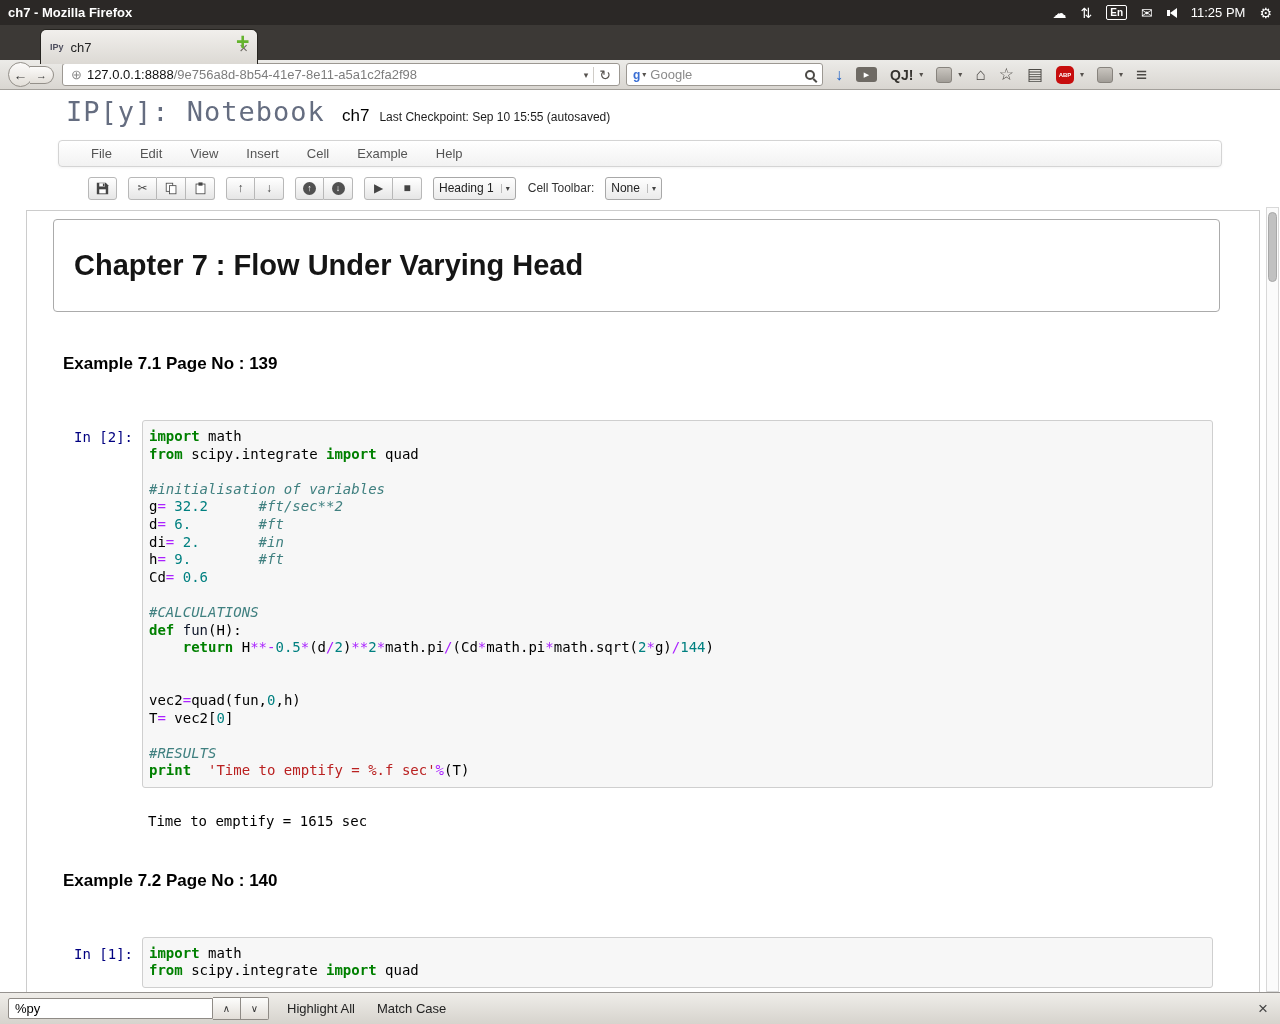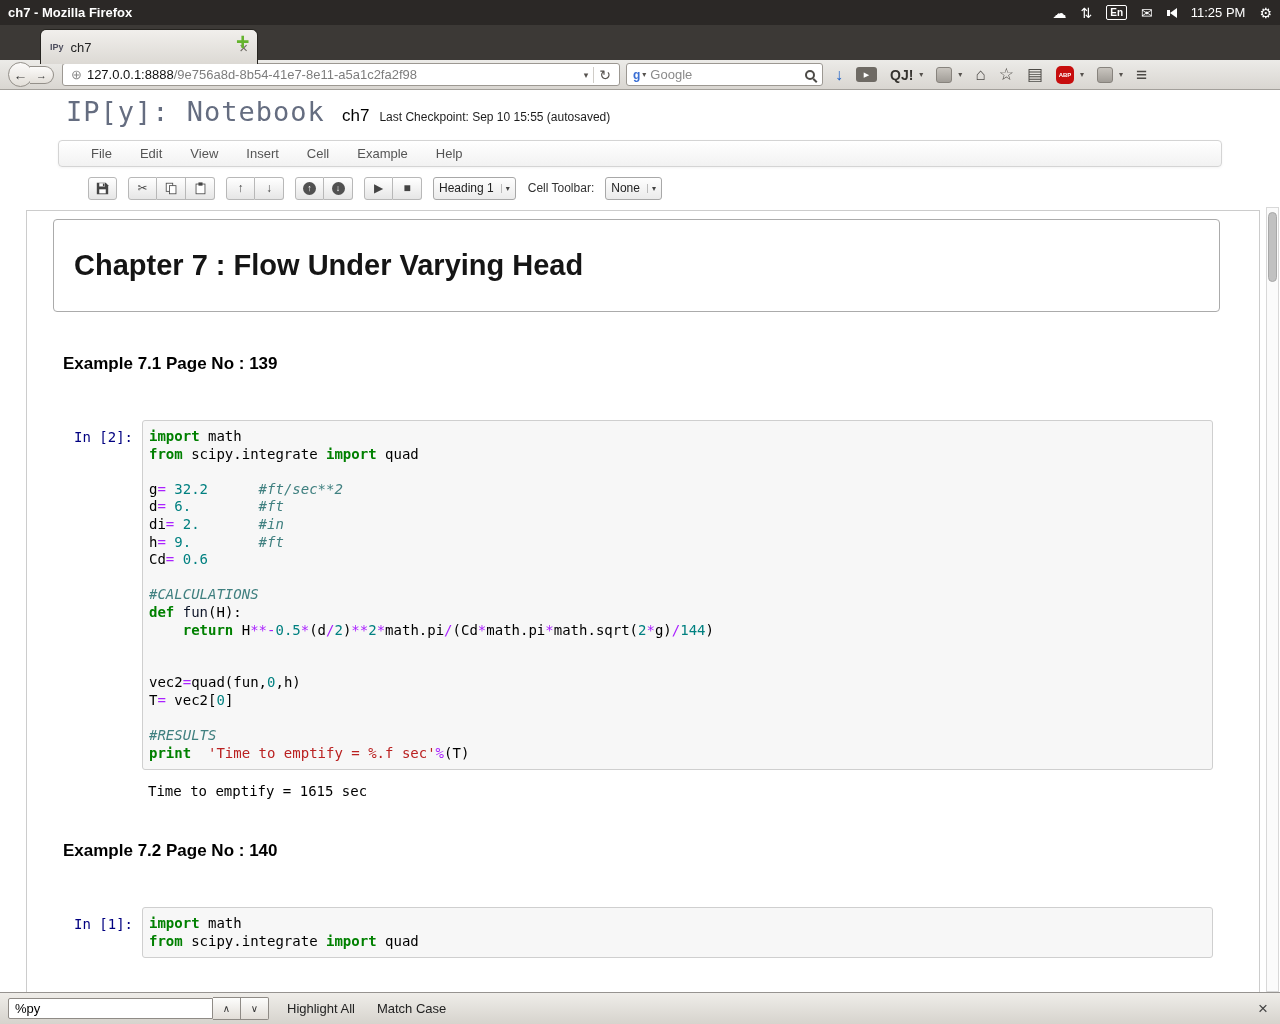--- a/index.html
+++ b/index.html
@@ -109,21 +109,21 @@
   .codebox { flex:1; background:#f7f7f7; border:1px solid #cfcfcf; border-radius:3px; padding:7px 6px;
     font-family:"DejaVu Sans Mono",monospace; font-size:14px; line-height:17.6px; color:#000; }
   .codeline { white-space:pre; height:17.6px; }
   .tok-k { color:#008000; font-weight:bold; }
   .tok-c { color:#408080; font-style:italic; }
   .tok-n { color:#008080; }
   .tok-o { color:#AA22FF; }
   .tok-s { color:#BA2121; }
   .tok-f { color:#0f172a; }
   .tok-t { color:#000; }
-  .celloutput { margin-left:121px; margin-top:13px; font-family:"DejaVu Sans Mono",monospace; font-size:14px;
+  .celloutput { margin-left:121px; margin-top:25px; font-family:"DejaVu Sans Mono",monospace; font-size:14px;
     color:#000; white-space:pre; }
 
   
   .scrollbar { position:absolute; top:207px; right:1px; width:13px; bottom:32px;
     background:#fbfbfb; border:1px solid #d8d8d8; z-index:20; }
   .scroll-thumb { position:absolute; top:4px; left:1px; width:9px; height:70px;
     background:#c1c1c1; border:1px solid #a8a8a8; border-radius:5px; }
 
   
   .findbar { position:absolute; left:0; right:0; bottom:0; height:32px;
@@ -289,20 +289,21 @@
       <div class="hcell">
         <div class="hcell-text">Chapter 7 : Flow Under Varying Head</div>
       </div>
       <div class="h3cell">Example 7.1 Page No : 139</div>
       <div class="codecell">
         <div class="prompt">In [2]:</div>
         <div class="codebox">
           <div class="codeline"><span class="tok-k">import</span><span class="tok-t"> math</span></div>
           <div class="codeline"><span class="tok-k">from</span><span class="tok-t"> scipy.integrate </span><span class="tok-k">import</span><span class="tok-t"> quad</span></div>
           <div class="codeline"></div>
+          <div class="codeline"><span class="tok-c">#initialisation of variables</span></div>
           <div class="codeline"><span class="tok-t">g</span><span class="tok-o">=</span><span class="tok-t"> </span><span class="tok-n">32.2</span><span class="tok-t">      </span><span class="tok-c">#ft/sec**2</span></div>
           <div class="codeline"><span class="tok-t">d</span><span class="tok-o">=</span><span class="tok-t"> </span><span class="tok-n">6.</span><span class="tok-t">        </span><span class="tok-c">#ft</span></div>
           <div class="codeline"><span class="tok-t">di</span><span class="tok-o">=</span><span class="tok-t"> </span><span class="tok-n">2.</span><span class="tok-t">       </span><span class="tok-c">#in</span></div>
           <div class="codeline"><span class="tok-t">h</span><span class="tok-o">=</span><span class="tok-t"> </span><span class="tok-n">9.</span><span class="tok-t">        </span><span class="tok-c">#ft</span></div>
           <div class="codeline"><span class="tok-t">Cd</span><span class="tok-o">=</span><span class="tok-t"> </span><span class="tok-n">0.6</span></div>
           <div class="codeline"></div>
           <div class="codeline"><span class="tok-c">#CALCULATIONS</span></div>
           <div class="codeline"><span class="tok-k">def</span><span class="tok-t"> </span><span class="tok-f">fun</span><span class="tok-t">(H):</span></div>
           <div class="codeline"><span class="tok-t">    </span><span class="tok-k">return</span><span class="tok-t"> H</span><span class="tok-o">**</span><span class="tok-o">-</span><span class="tok-n">0.5</span><span class="tok-o">*</span><span class="tok-t">(d</span><span class="tok-o">/</span><span class="tok-n">2</span><span class="tok-t">)</span><span class="tok-o">**</span><span class="tok-n">2</span><span class="tok-o">*</span><span class="tok-t">math.pi</span><span class="tok-o">/</span><span class="tok-t">(Cd</span><span class="tok-o">*</span><span class="tok-t">math.pi</span><span class="tok-o">*</span><span class="tok-t">math.sqrt(</span><span class="tok-n">2</span><span class="tok-o">*</span><span class="tok-t">g)</span><span class="tok-o">/</span><span class="tok-n">144</span><span class="tok-t">)</span></div>
           <div class="codeline"></div>

